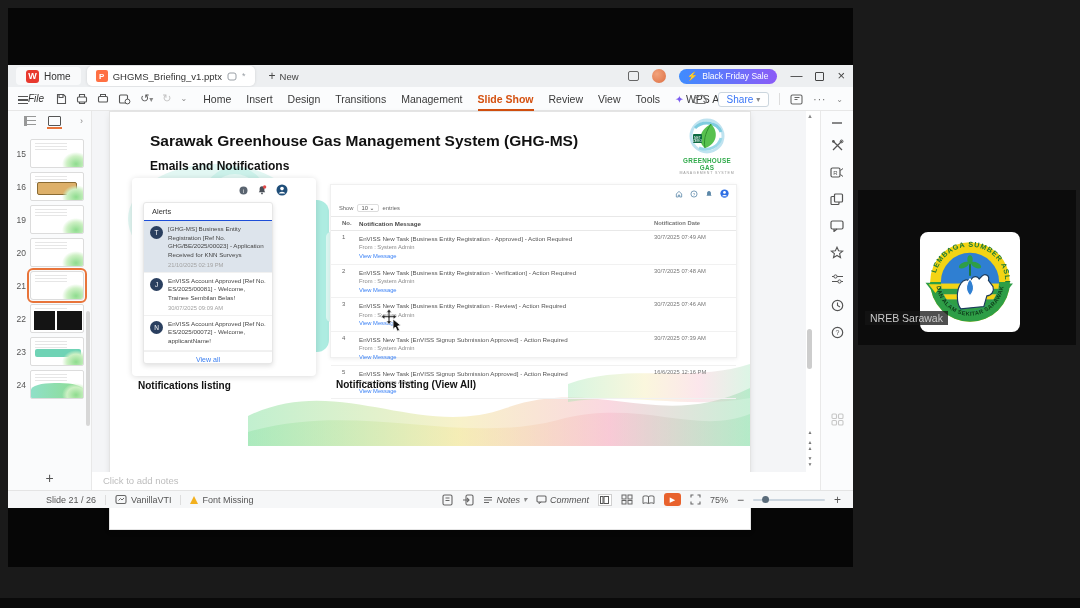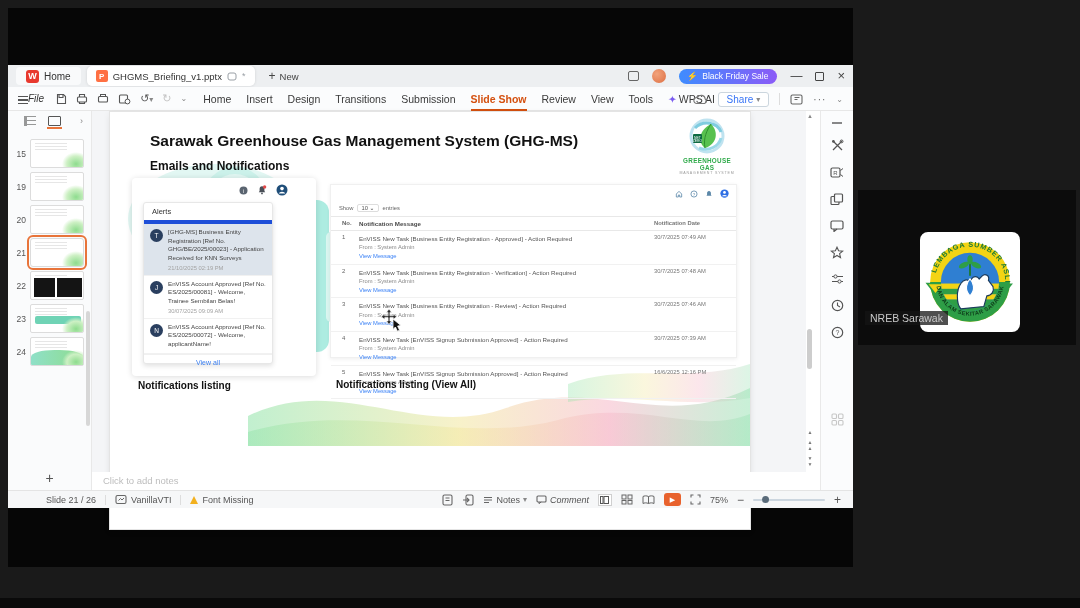--- a/index.html
+++ b/index.html
@@ -75,21 +75,21 @@
   .s-logo-sub{font-size:3.6px;color:#9a9a9a;letter-spacing:.8px;}
   
   .deco-ellipse{position:absolute;left:18px;top:52px;width:175px;height:110px;background:#d2f2ec;border-radius:50%;opacity:.65;}
   .deco-ring{position:absolute;left:92px;top:55px;width:66px;height:66px;border:7px solid #c5efe7;border-radius:50%;opacity:.8;}
   .deco-bar{position:absolute;left:193px;top:88px;width:26px;height:152px;background:#a9ebdf;border-radius:12px;opacity:.95;}
   .deco-bar2{position:absolute;left:216px;top:120px;width:10px;height:90px;background:#daf6f0;border-radius:6px;}
   
   .mock-left{position:absolute;left:22px;top:66px;width:184px;height:198px;background:#fff;border-radius:4px;box-shadow:0 1px 6px rgba(0,0,0,.14);}
   .ml-icons{position:absolute;right:28px;top:6px;display:flex;align-items:center;gap:9px;}
   .alerts{position:absolute;left:11px;top:24px;width:130px;height:162px;background:#fff;border:1px solid #e7e7e7;border-radius:3px;box-shadow:0 2px 5px rgba(0,0,0,.12);display:flex;flex-direction:column;}
-  .alerts-head{font-size:7.5px;color:#333;padding:4px 8px;border-bottom:4px solid #1d4ed8;}
+  .alerts-head{font-size:7.5px;color:#333;padding:4px 8px;border-bottom:1px solid #1d4ed8;}
   .alert-item{display:flex;gap:5px;padding:4px 6px;border-bottom:1px solid #f1f1f1;}
   .alert-item.hl{background:#dde4ec;}
   .a-av{flex:0 0 13px;width:13px;height:13px;border-radius:50%;background:#2a3f5f;color:#fff;font-size:6.5px;display:flex;align-items:center;justify-content:center;margin-top:1px;}
   .a-tx{font-size:6.2px;color:#444;line-height:1.4;}
   .a-tm{font-size:5.8px;color:#a3a3a3;margin-top:2px;}
   .view-all{margin-top:auto;text-align:center;font-size:7px;color:#3b7ff0;padding:4px 0;border-top:1px solid #f0f0f0;}
   
   .mock-right{position:absolute;left:220px;top:72px;width:407px;height:174px;background:#fff;border:1px solid #f0f0f0;box-shadow:0 1px 4px rgba(0,0,0,.07);}
   .mr-icons{position:absolute;right:7px;top:4px;display:flex;align-items:center;gap:7px;}
   .mr-show{position:absolute;left:8px;top:19px;font-size:5.8px;color:#666;display:flex;align-items:center;gap:3px;}
@@ -190,21 +190,21 @@
           </svg>
         <span class="undo">↺<span class="chev">▾</span></span>
         <span class="redo">↻</span>
         <span class="chev">⌄</span>
       </div>
       <div class="menu-row" id="menu-row">
           <span class="menu-item">Home</span>
           <span class="menu-item">Insert</span>
           <span class="menu-item">Design</span>
           <span class="menu-item">Transitions</span>
-          <span class="menu-item">Submission</span>
+          <span class="menu-item">Management</span>
           <span class="menu-item active">Slide Show</span>
           <span class="menu-item">Review</span>
           <span class="menu-item">View</span>
           <span class="menu-item">Tools</span>
           <span class="menu-item"><span class="sparkle">✦</span>WPS AI</span>
         </div>
       <svg width="12" height="12" viewBox="0 0 12 12" style="margin-left:13px;">
           <circle cx="5" cy="5" r="3.4" fill="none" stroke="#555" stroke-width="1.2"></circle>
           <path d="M7.6 7.6L11 11" stroke="#555" stroke-width="1.2"></path>
         </svg>
@@ -229,20 +229,26 @@
     <div class="lpanel">
       <div class="lpanel-head">
         <span class="ico-outline"></span>
         <span class="ico-slide"></span>
         <span class="panel-chev">›</span>
       </div>
       <div class="thumb-list" id="thumb-list">
           <div class="thumb-row">
             <span class="thumb-num">15</span>
             <div class="thumb t-plain">
+              <div class="fill"></div>
+            </div>
+          </div>
+          <div class="thumb-row">
+            <span class="thumb-num">16</span>
+            <div class="thumb t-tan">
               <div class="fill"></div>
             </div>
           </div>
           <div class="thumb-row">
             <span class="thumb-num">19</span>
             <div class="thumb t-plain">
               <div class="fill"></div>
             </div>
           </div>
           <div class="thumb-row">
@@ -527,21 +533,21 @@
       <span>Font Missing</span>
       <div class="sb-right">
         <svg width="11" height="12" viewBox="0 0 11 12">
             <rect x="1" y="1" width="9" height="10" rx="1.5" fill="none" stroke="#666" stroke-width="1.1"></rect>
             <path d="M3.5 4h4M3.5 6.5h4" stroke="#666" stroke-width="1"></path>
           </svg>
         <svg width="12" height="12" viewBox="0 0 12 12">
             <rect x="4" y="1" width="7" height="10" rx="1.5" fill="none" stroke="#666" stroke-width="1.1"></rect>
             <path d="M1 6h6M5 4l2 2-2 2" fill="none" stroke="#666" stroke-width="1.1"></path>
           </svg>
-        <span style="display:flex;align-items:center;gap:3px;">
+        <span style="display:flex;align-items:center;gap:3px;font-style:italic;">
           <svg width="10" height="8" viewBox="0 0 10 8">
               <path d="M1 1.5h8M1 4h8M1 6.5h5" stroke="#666" stroke-width="1.1"></path>
             </svg>
           <span>Notes</span>
             <span class="chev">▾</span>
         </span>
         <span style="display:flex;align-items:center;gap:3px;font-style:italic;">
           <svg width="11" height="9" viewBox="0 0 11 9">
               <rect x="1" y="1" width="9" height="6" rx="1" fill="none" stroke="#666" stroke-width="1.1"></rect>
               <path d="M3 7v1.6L5.2 7" fill="none" stroke="#666" stroke-width="1"></path>

